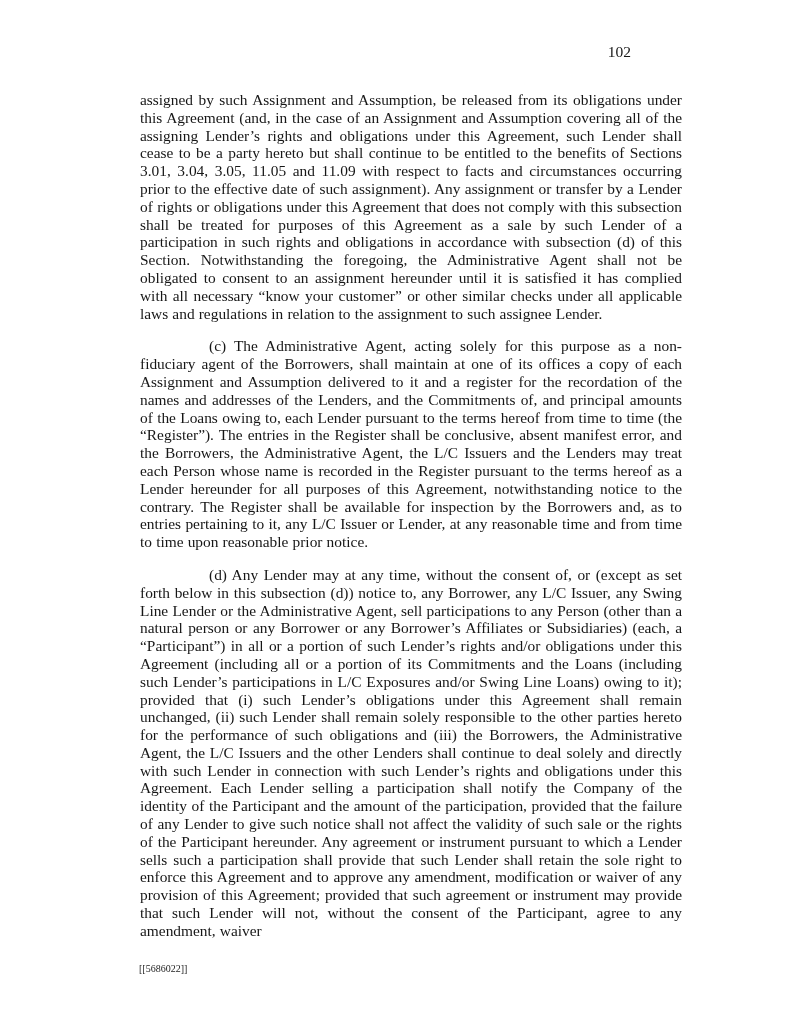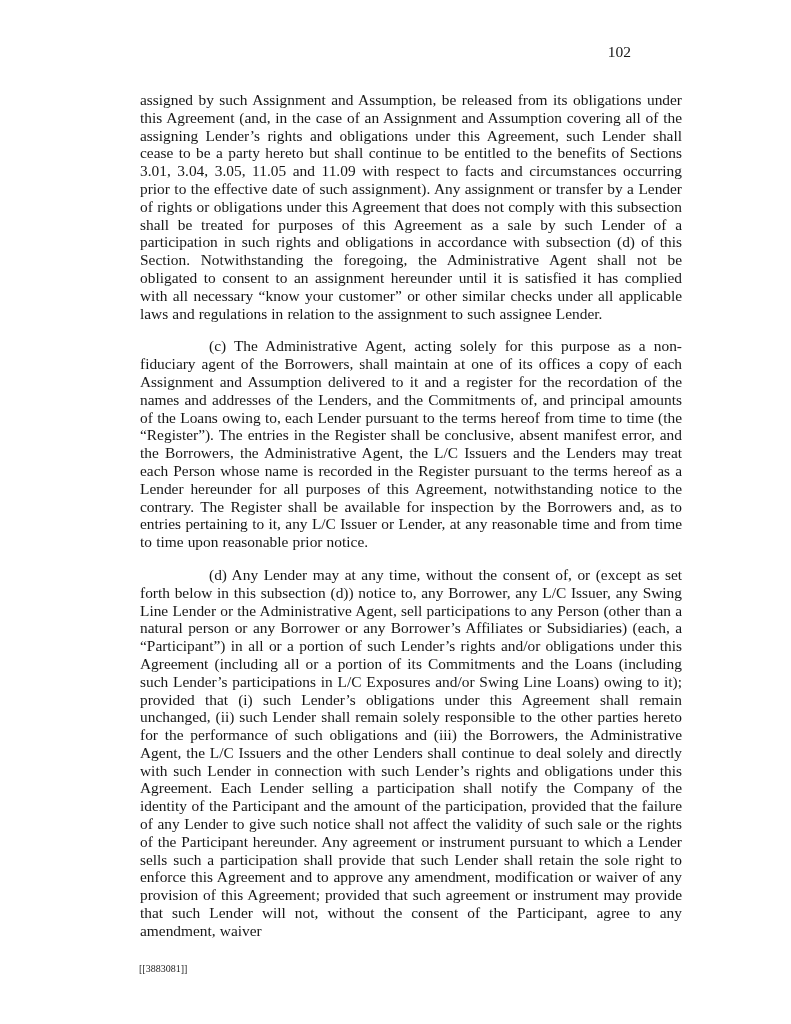--- a/index.html
+++ b/index.html
@@ -61,15 +61,15 @@
   <div class="doc-body">
 
     <p class="para"><span>assigned by such Assignment and Assumption, be released from its obligations under this Agreement (and, in the case of an Assignment and Assumption covering all of the assigning Lender’s rights and obligations under this Agreement, such Lender shall cease to be a party hereto but shall continue to be entitled to the benefits of Sections 3.01, 3.04, 3.05, 11.05 and 11.09 with respect to facts and circumstances occurring prior to the effective date of such assignment).  Any assignment or transfer by a Lender of rights or obligations under this Agreement that does not comply with this subsection shall be treated for purposes of this Agreement as a sale by such Lender of a participation in such rights and obligations in accordance with subsection (d) of this Section.  Notwithstanding the foregoing, the Administrative Agent shall not be obligated to consent to an assignment hereunder until it is satisfied it has complied with all necessary “know your customer” or other similar checks under all applicable laws and regulations in relation to the assignment to such assignee Lender.</span></p>
 
     <p class="para indent"><span>(c)  The Administrative Agent, acting solely for this purpose as a non-fiduciary agent of the Borrowers, shall maintain at one of its offices a copy of each Assignment and Assumption delivered to it and a register for the recordation of the names and addresses of the Lenders, and the Commitments of, and principal amounts of the Loans owing to, each Lender pursuant to the terms hereof from time to time (the “</span><span class="u">Register</span><span>”).  The entries in the Register shall be conclusive, absent manifest error, and the Borrowers, the Administrative Agent, the L/C Issuers and the Lenders may treat each Person whose name is recorded in the Register pursuant to the terms hereof as a Lender hereunder for all purposes of this Agreement, notwithstanding notice to the contrary.  The Register shall be available for inspection by the Borrowers and, as to entries pertaining to it, any L/C Issuer or Lender, at any reasonable time and from time to time upon reasonable prior notice.</span></p>
 
     <p class="para indent"><span>(d)  Any Lender may at any time, without the consent of, or (except as set forth below in this subsection (d)) notice to, any Borrower, any L/C Issuer, any Swing Line Lender or the Administrative Agent, sell participations to any Person (other than a natural person or any Borrower or any Borrower’s Affiliates or Subsidiaries) (each, a “</span><span class="u">Participant</span><span>”) in all or a portion of such Lender’s rights and/or obligations under this Agreement (including all or a portion of its Commitments and the Loans (including such Lender’s participations in L/C Exposures and/or Swing Line Loans) owing to it); </span><span class="u">provided</span><span> that (i) such Lender’s obligations under this Agreement shall remain unchanged, (ii) such Lender shall remain solely responsible to the other parties hereto for the performance of such obligations and (iii) the Borrowers, the Administrative Agent, the L/C Issuers and the other Lenders shall continue to deal solely and directly with such Lender in connection with such Lender’s rights and obligations under this Agreement.  Each Lender selling a participation shall notify the Company of the identity of the Participant and the amount of the participation, </span><span class="u">provided</span><span> that the failure of any Lender to give such notice shall not affect the validity of such sale or the rights of the Participant hereunder.  Any agreement or instrument pursuant to which a Lender sells such a participation shall provide that such Lender shall retain the sole right to enforce this Agreement and to approve any amendment, modification or waiver of any provision of this Agreement; </span><span class="u">provided</span><span> that such agreement or instrument may provide that such Lender will not, without the consent of the Participant, agree to any amendment, waiver</span></p>
 
   </div>
 
-  <div class="doc-footer">[[3883081]]</div>
+  <div class="doc-footer">[[5686022]]</div>
 
 </div>
 
 </body></html>

